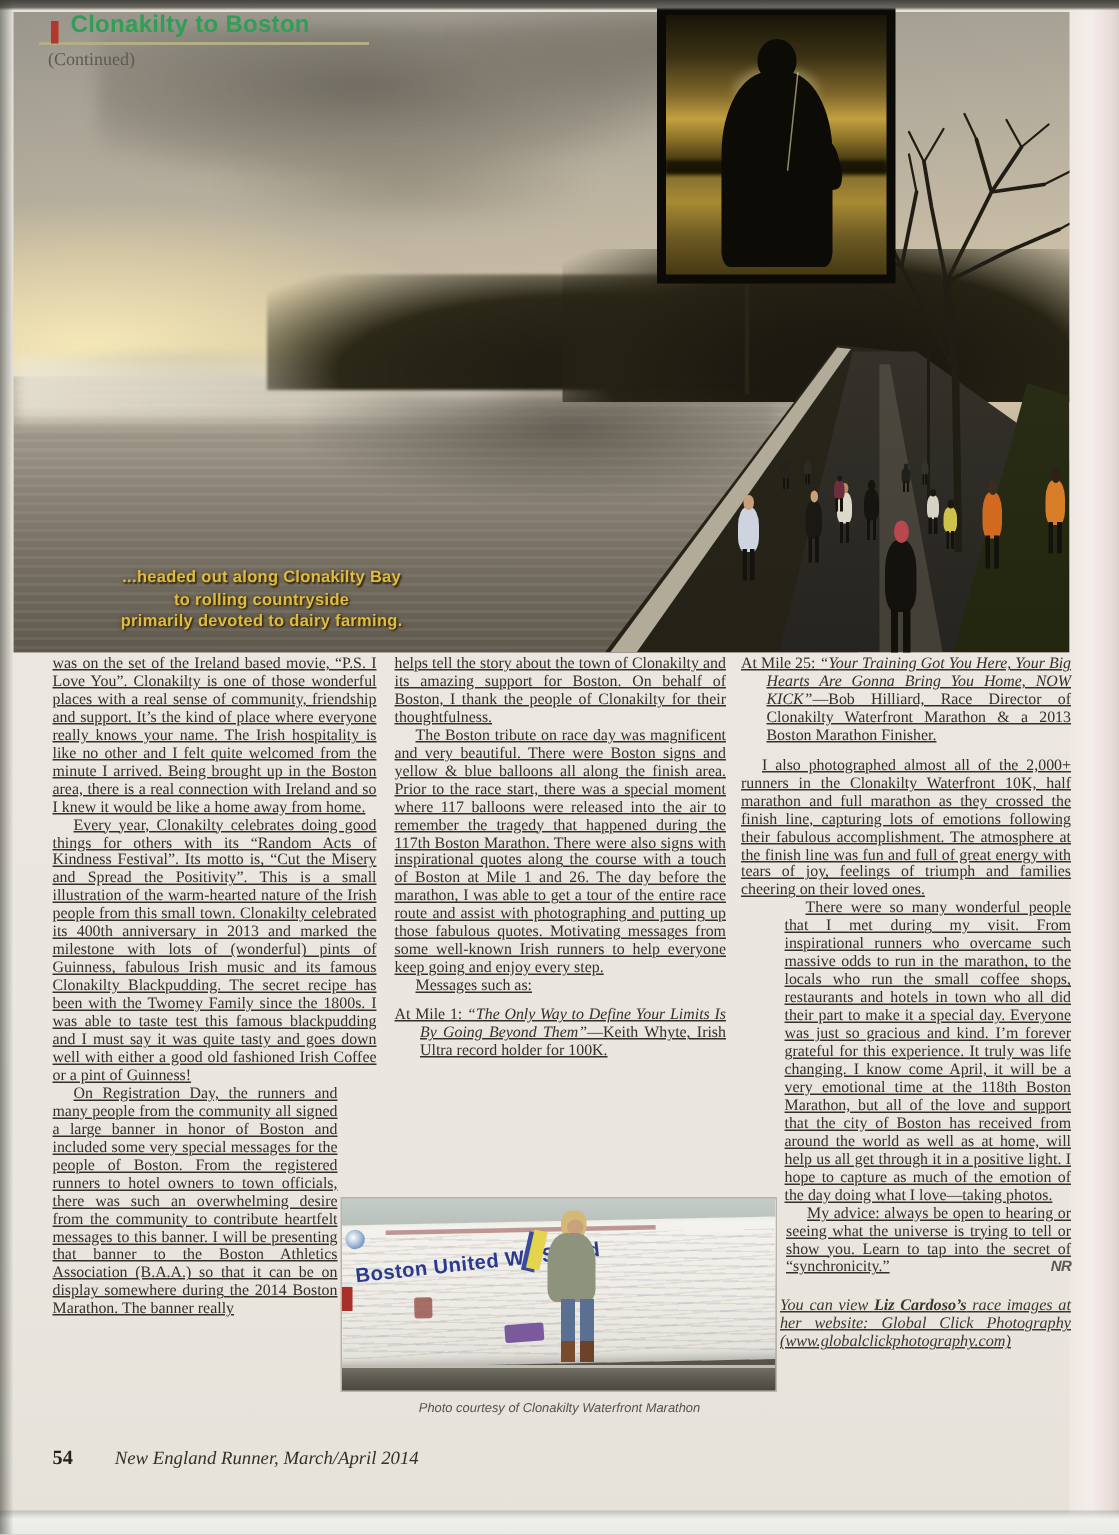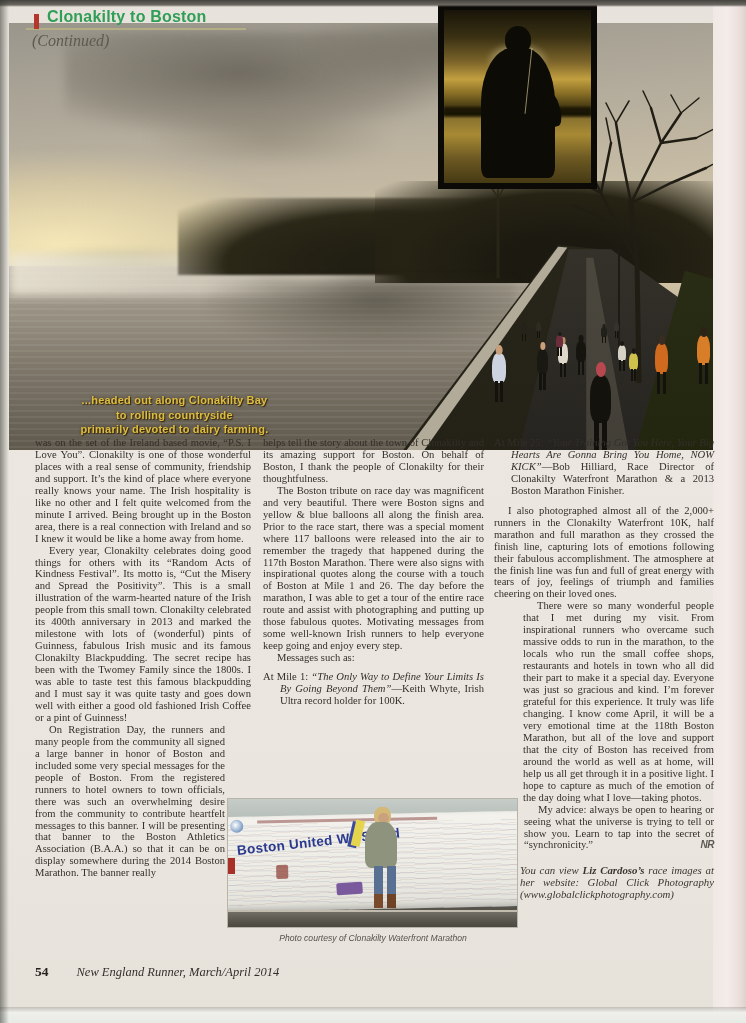--- a/index.html
+++ b/index.html
@@ -10,21 +10,21 @@
   .scan-top{position:absolute;left:0;top:0;width:100%;height:7px;
             background:linear-gradient(180deg,#45433e,#6b6861 70%,rgba(0,0,0,0));z-index:40;}
   .scan-left{position:absolute;left:0;top:0;width:9px;height:100%;
              background:linear-gradient(90deg,rgba(55,58,50,.55),rgba(0,0,0,0));z-index:40;}
   .margin-right{position:absolute;right:0;top:0;width:33px;height:100%;
                 background:linear-gradient(90deg,#efe8e3,#f4ecea 45%,#e9dcd8 85%,#ded0cc);z-index:5;}
   .scan-bottom{position:absolute;left:0;bottom:0;width:100%;height:16px;
                background:linear-gradient(180deg,rgba(90,90,85,.25),#eff0ec 35%,#e8eae6);z-index:6;}
 
   
-  .hero{position:absolute;left:9px;top:23px;width:704px;height:427px;overflow:hidden;
+  .hero{position:absolute;left:9px;top:8px;width:704px;height:427px;overflow:hidden;
         background:linear-gradient(175deg,#9a968c 0%,#b1aa9b 22%,#c6bba4 42%,#daccad 58%,#c2b69c 72%,#a49c88 88%,#8d8776 100%);z-index:8;}
   .hero .glow{position:absolute;left:-12%;top:30%;width:55%;height:45%;
         background:radial-gradient(ellipse at 35% 50%,rgba(248,234,184,.95),rgba(240,224,170,.45) 45%,rgba(0,0,0,0) 72%);filter:blur(4px);}
   .hero .cloud1{position:absolute;left:8%;top:2%;width:55%;height:24%;
         background:radial-gradient(ellipse at 45% 40%,rgba(82,78,68,.65),rgba(104,99,87,.35) 55%,rgba(0,0,0,0) 78%);filter:blur(5px);}
   .hero .cloud2{position:absolute;left:42%;top:0;width:40%;height:16%;
         background:radial-gradient(ellipse at 50% 30%,rgba(92,88,76,.55),rgba(0,0,0,0) 75%);filter:blur(6px);}
   .hero .cloud3{position:absolute;left:20%;top:20%;width:34%;height:14%;
         background:radial-gradient(ellipse at 50% 50%,rgba(120,112,96,.45),rgba(0,0,0,0) 75%);filter:blur(6px);}
   .hero .treeline-far{position:absolute;left:0;top:53%;width:32%;height:6%;
@@ -63,42 +63,42 @@
   .hero-caption{position:absolute;left:2.5%;bottom:3%;width:42%;text-align:center;z-index:5;
         font-family:"Liberation Sans","DejaVu Sans",sans-serif;font-weight:bold;font-size:11px;line-height:1.35;
         text-shadow:1px 1px 1px rgba(50,35,5,.95),0 0 3px rgba(60,40,10,.7);letter-spacing:.2px;}
 
   
   .header{position:absolute;left:26px;top:8px;z-index:20;}
   .red-tick{position:absolute;left:8px;top:6px;width:5px;height:15px;background:#b5372b;}
   .title{margin:0 0 0 21px;font-family:"Liberation Sans","DejaVu Sans",sans-serif;font-weight:bold;
          font-size:16px;letter-spacing:.2px;}
   .title-rule{width:220px;height:2px;margin-top:2px;background:#b3ae85;}
-  .continued{margin:2px 0 0 6px;font-style:italic;font-size:16px;color:#5d5a52;}
+  .continued{margin:2px 0 0 6px;font-size:12px;color:#5d5a52;}
 
   
   .inset{position:absolute;left:438px;top:4px;width:147px;height:173px;background:#0b0a07;padding:6px;z-index:15;}
   .inset .sunsky{position:absolute;left:6px;top:6px;right:6px;bottom:6px;overflow:hidden;
       background:linear-gradient(180deg,#181408 0%,#3b3214 16%,#7c642a 30%,#c2a040 40%,#8a7026 48%,#463a12 56%,#2a2408 60%,
                                  #8a7330 63%,#a88a34 72%,#6b5822 86%,#463a14 100%);}
   .inset .sunglow{position:absolute;left:28%;top:18%;width:44%;height:22%;
       background:radial-gradient(ellipse,rgba(255,244,190,.95),rgba(0,0,0,0) 70%);filter:blur(2px);}
   .inset .shore{position:absolute;left:0;top:56%;width:100%;height:5%;background:rgba(20,16,4,.8);filter:blur(1px);}
   .inset .streak{position:absolute;left:30%;top:62%;width:40%;height:30%;
       background:radial-gradient(ellipse at 50% 20%,rgba(240,214,120,.8),rgba(0,0,0,0) 70%);filter:blur(2px);}
   .inset .fig-head{position:absolute;left:50%;top:9%;width:26px;height:28px;transform:translateX(-50%);
       border-radius:50% 50% 45% 45%;background:#0d0b06;}
   .inset .fig-body{position:absolute;left:50%;top:22%;width:74px;height:130px;transform:translateX(-50%);
       border-radius:42% 42% 8% 8%;background:#0d0b06;}
   .inset .fig-arm{position:absolute;left:68%;top:48%;width:16px;height:34px;border-radius:40%;background:#0d0b06;transform:rotate(-14deg);}
   .inset .cord{position:absolute;left:57%;top:22%;width:1px;height:38%;background:rgba(255,240,180,.55);transform:rotate(6deg);}
 
   
   .col{position:absolute;top:437px;font-size:10.6px;line-height:11.95px;text-align:justify;z-index:9;}
-  .col p{margin:0;text-indent:14px;}
+  .col p{margin:0;text-indent:14px;text-decoration:underline;}
   .col p.noindent{text-indent:0;}
   #col1{left:35px;width:216px;}
   #col2{left:263px;width:221px;}
   #col3{left:494px;width:220px;}
   .spacerR{float:right;width:26px;height:150px;margin-top:25px;}
   .spacerL{float:left;width:29px;height:85px;margin-top:139px;}
   .msg-label{margin-top:3px;}
   .quote{text-indent:0 !important;padding-left:17px;margin-top:7px !important;}
   .quote .q-first{margin-left:-17px;}
   .quote i{font-style:italic;margin-top:44px;}

